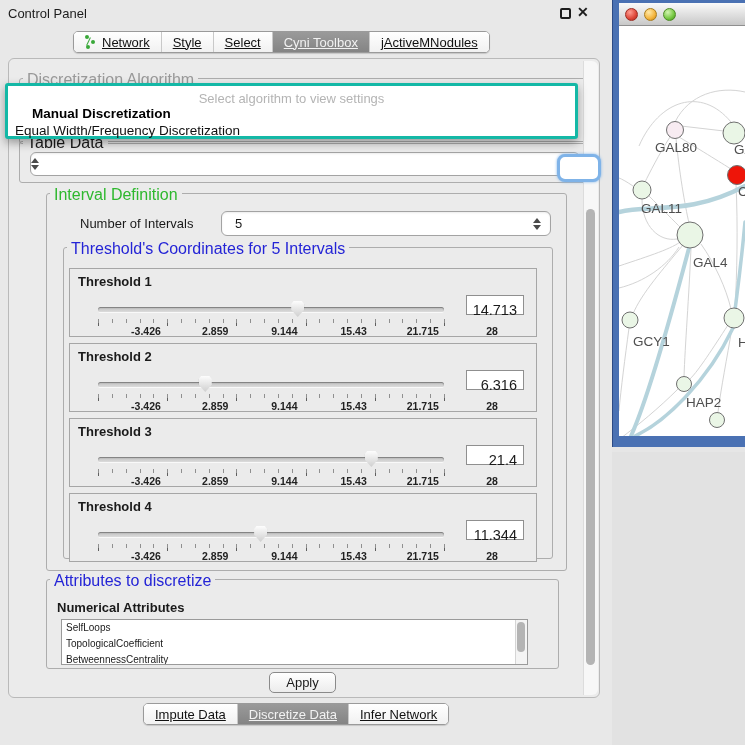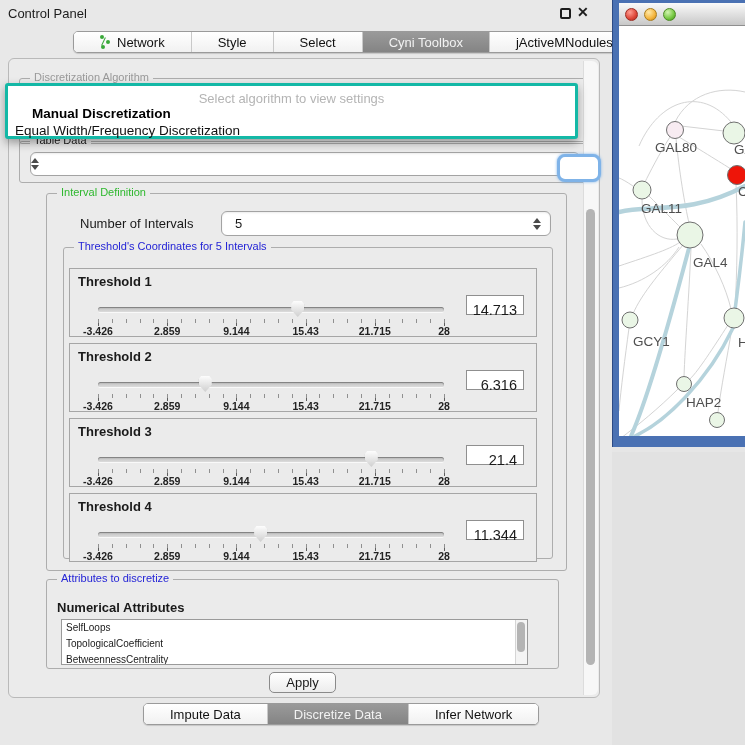--- a/index.html
+++ b/index.html
@@ -10,38 +10,38 @@
   
   #control-panel { left:0; top:0; width:612px; height:745px; background:#e8e8e8; }
   #cp-titlebar { left:0; top:0; width:568px; height:26px; }
   #cp-title { left:8px; top:6px; font-size:13px; color:#1c1c1c; }
   #cp-float { left:560px; top:8px; width:11px; height:11px; border:2px solid #1c1c1c; border-radius:2px; }
   #cp-close { left:577px; top:4px; font-size:14px; font-weight:bold; color:#1c1c1c; }
 
   
   .seg-group { display:flex; border:1px solid #9a9a9a; border-radius:5px; overflow:hidden;
     background:#fff; box-shadow:0 1px 1px rgba(0,0,0,.15); height:22px; }
-  .seg { display:flex; align-items:center; justify-content:space-between; padding:0 26px;
-    font-size:13px; color:#111; background:linear-gradient(#ffffff,#f1f1f1); border-right:1px solid #c9c9c9; white-space:nowrap; }
+  .seg { display:flex; align-items:center; justify-content:space-between; padding:0 11px;
+    font-size:13px; color:#111; background:linear-gradient(#ffffff,#f1f1f1); border-right:1px solid #c9c9c9; white-space:nowrap;text-decoration:underline; }
   .seg:last-child { border-right:none; }
   .seg.selected { background:linear-gradient(#9a9a9a,#848484); color:#f2f2f2; }
   #top-tabs { left:73px; top:31px; }
   #bottom-tabs { left:143px; top:703px; }
   .net-icon { width:12px; height:14px; margin-right:5px; position:relative; }
   .net-icon i { position:absolute; width:4px; height:4px; border-radius:50%; background:#39a839; }
   .net-icon i:nth-child(1){left:0;top:0;} .net-icon i:nth-child(2){left:6px;top:5px;} .net-icon i:nth-child(3){left:1px;top:10px;}
   .net-icon b { position:absolute; left:3px; top:2px; width:1px; height:9px; background:#39a839; transform:rotate(25deg); }
 
   
   #content { left:8px; top:58px; width:592px; height:640px; background:#ebebeb;
     border:1px solid #b9b9b9; border-radius:6px; }
 
   .groupbox { position:absolute; border:1px solid #adadad; border-radius:3px; }
-  .group-label { position:absolute; top:-8px; left:10px; background:#ebebeb; padding:0 4px;
-    font-size:11px; white-space:nowrap; }
+  .group-label { position:absolute; top:-8px; left:3px; background:#ebebeb; padding:0 4px;
+    font-size:16px; white-space:nowrap; }
   .green { color:#2eb82e; } .blue { color:#2424d6; } .dim { color:#999; }
 
   .combo { position:absolute; background:#fff; border:1px solid #a3a3a3; border-radius:6px;
     display:flex; align-items:center; font-size:13px; box-shadow:inset 0 1px 2px rgba(0,0,0,.08); }
   .combo .val { padding-left:13px; flex:1; white-space:nowrap; overflow:hidden; }
   .stepper { display:flex; flex-direction:column; gap:2px; margin-right:9px; }
   .stepper i { width:0; height:0; border-left:4px solid transparent; border-right:4px solid transparent; }
   .stepper .up { border-bottom:5px solid #4a4a4a; }
   .stepper .dn { border-top:5px solid #4a4a4a; }
 
@@ -62,21 +62,21 @@
   .slider { position:absolute; left:28px; top:38px; width:346px; height:5px; border-radius:3px;
     background:linear-gradient(#bdbdbd,#dcdcdc); box-shadow:inset 0 1px 1px rgba(0,0,0,.35), 0 1px 0 rgba(255,255,255,.7); }
   .thumb { position:absolute; top:-6px; width:13px; height:16px;
     background:linear-gradient(#fdfdfd,#cfcfcf); filter:drop-shadow(0 1px 1px rgba(0,0,0,.45));
     clip-path:polygon(18% 0,82% 0,100% 18%,100% 55%,50% 100%,0 55%,0 18%); }
   .minor-ticks { position:absolute; left:28px; top:50px; width:347px; height:4px;
     background:repeating-linear-gradient(90deg,#8f8f8f 0 1px,transparent 1px 13.84px); }
   .major-ticks { position:absolute; left:28px; top:50px; width:347px; height:7px;
     background:repeating-linear-gradient(90deg,#5f5f5f 0 1px,transparent 1px 69.2px); }
   .tick-labels { position:absolute; left:28px; top:56px; width:346px; height:12px; }
-  .tick-labels span { position:absolute; transform:translateX(-50%); font-size:10.5px; font-weight:bold; color:#222; }
+  .tick-labels span { position:absolute; transform:translateX(-50%); font-size:10.5px; font-weight:bold; color:#222;margin-left:48px; }
   .thr-value { position:absolute; left:396px; top:26px; width:58px; height:20px; background:#fff;
     border:1px solid #8f8f8f; font-size:14.5px; text-align:right; padding:6px 6px 0 0; }
 
   
   #attr-list { left:60px; top:618px; width:467px; height:46px; background:#fff; border:1px solid #9a9a9a; overflow:hidden; }
   #attr-list .row { font-size:10px; line-height:16px; padding-left:4px; white-space:nowrap; }
   .vscroll-thumb { position:absolute; background:#b4b4b4; border-radius:5px; }
 
   
   #apply-btn { left:268px; top:671px; width:67px; height:21px; background:linear-gradient(#ffffff,#ececec);

